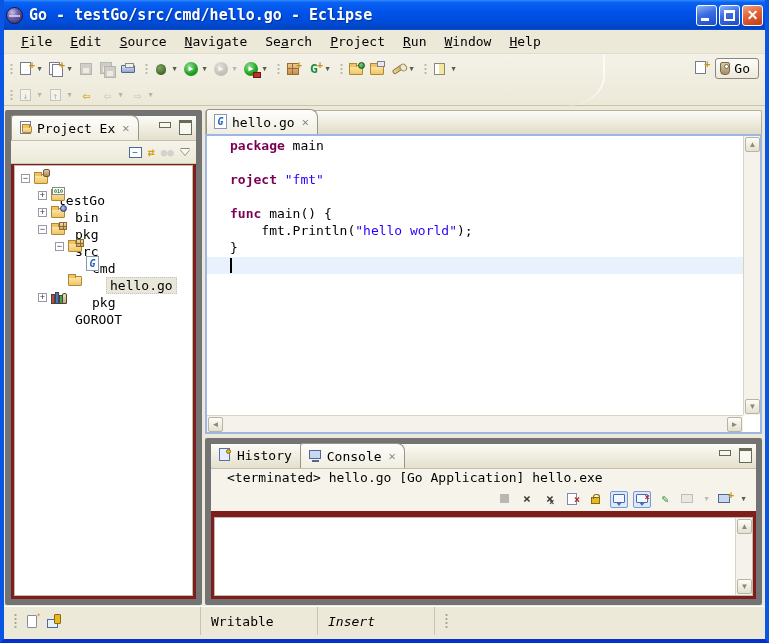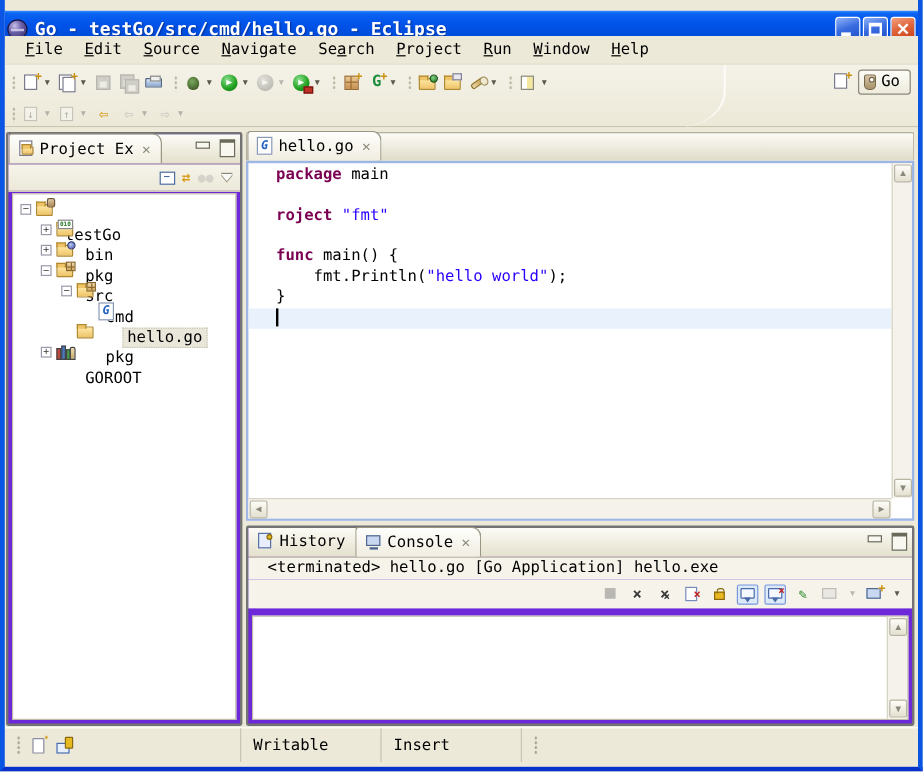--- a/index.html
+++ b/index.html
@@ -6,21 +6,21 @@
   html,body { width:769px; height:643px; }
   body { font-family:"DejaVu Sans Mono","Liberation Mono",monospace; font-size:13px; color:#000; }
 
   .app { position:relative; width:769px; height:643px; background:#ECE9D8;
          border-left:4px solid #0A55E4; border-right:4px solid #0A55E4; border-bottom:4px solid #0831C9;
          overflow:hidden; }
 
   
   .titlebar { position:absolute; left:-4px; top:0; width:769px; height:30px;
     background:linear-gradient(180deg,#2E8AFF 0%,#0A62F2 8%,#0052E8 40%,#004CD8 75%,#0143BE 95%,#0A55E4 100%);
-    display:flex; align-items:center; padding:0 6px;margin-top:9px; }
+    display:flex; align-items:center; padding:0 6px; }
   .titlebar .app-icon { width:17px; height:17px; border-radius:50%;
     background:radial-gradient(circle at 35% 30%, #C8C2E8 0%, #6A5FA8 40%, #2E2860 100%);
     border:1px solid #1A1440; margin-right:6px; flex:0 0 auto; position:relative; }
   .titlebar .app-icon::after{ content:""; position:absolute; left:2px; right:2px; top:7px; height:2px; background:#D8D4F0; opacity:.8;}
   .title-text { color:#fff; font-weight:bold; font-size:15px; text-shadow:1px 1px 1px #00339A; white-space:nowrap; overflow:hidden; }
   .win-btns { margin-left:auto; display:flex; gap:2px; }
   .wbtn { width:21px; height:21px; border:1px solid #fff; border-radius:3px; position:relative;
     background:linear-gradient(160deg,#8DB2F8 0%,#3A6CE0 45%,#1E4CC8 100%); }
   .wbtn.close { background:linear-gradient(160deg,#F2A07E 0%,#E0643A 45%,#C43C14 100%); }
   .wbtn .g-min { position:absolute; left:4px; bottom:4px; width:8px; height:3px; background:#fff; }
@@ -77,21 +77,21 @@
   .persp-area { position:absolute; right:6px; top:4px; display:flex; align-items:center; gap:5px; }
   .swoosh { position:absolute; right:160px; top:0; width:60px; height:52px; border-right:2px solid #FBFAF4; border-bottom-right-radius:40px 30px; pointer-events:none; }
   .persp-btn { display:flex; align-items:center; gap:4px; border:1px solid #8A877A; border-radius:3px;
     background:linear-gradient(#FDFDF8,#EDEADB); padding:2px 8px 2px 4px; }
   .ic-tag { width:10px; height:13px; background:linear-gradient(#D8C8A8,#A89068); border:1px solid #786848; border-radius:2px 2px 4px 4px; position:relative; }
   .ic-tag::before { content:""; position:absolute; left:3px; top:1px; width:3px; height:3px; border-radius:50%; background:#FFF; border:1px solid #786848; }
 
   
   .workbench { position:absolute; left:0; top:106px; width:761px; height:500px; background:#ECE9D8; }
 
-  .viewpanel { position:absolute; border:2px solid #737373; background:#6d28d9; border-radius:2px; }
+  .viewpanel { position:absolute; border:6px solid #737373; background:#7f1d1d; border-radius:2px; }
   .vp-tabs { display:flex; align-items:flex-end; height:25px;
     background:linear-gradient(180deg,#FCFBF6,#E4E0CC); border-bottom:1px solid #C4C0AC; position:relative; }
   .vtab { display:flex; align-items:center; gap:4px; padding:3px 8px 3px 6px; height:25px; white-space:nowrap; }
   .vtab.active { background:linear-gradient(180deg,#FEFEFC,#F0EDE0); border:1px solid #9A9684; border-bottom:none;
     border-radius:3px 8px 0 0; }
   .vtab .closex { color:#8A8A7A; font-weight:bold; font-size:12px; margin-left:3px; }
   .vp-minmax { position:absolute; right:4px; top:4px; display:flex; gap:6px; }
   .mm { width:14px; height:11px; position:relative; }
   .mm-min::after { content:""; position:absolute; left:1px; top:2px; width:10px; height:4px; border:1px solid #6A6A5A; background:#F8F8F0; }
   .mm-max::after { content:""; position:absolute; left:1px; top:0; width:11px; height:11px; border:1px solid #6A6A5A; border-top:3px solid #6A6A5A; background:#F8F8F0; }
@@ -172,21 +172,21 @@
   
   .statusbar { position:absolute; left:0; top:606px; width:761px; height:29px; background:#ECE9D8; border-top:1px solid #FFF; display:flex; align-items:center; }
   .sb-cell { height:100%; display:flex; align-items:center; padding:0 10px; border-right:1px solid #C8C4B0; }
   .sb-fast { width:197px; gap:10px; padding-left:10px; }
   .handle { width:3px; height:16px; background-image:radial-gradient(circle,#A8A492 1px,transparent 1.2px); background-size:3px 4px; }
   .ic-fastview { width:10px; height:13px; background:#fff; border:1px solid #708; border-color:#8A8AA0; position:relative; border-radius:1px;}
   .ic-fastview::after { content:"✦"; position:absolute; right:-5px; top:-6px; color:#D8A020; font-size:8px; }
   .ic-sync { position:relative; width:14px; height:14px; }
   .ic-sync::before { content:""; position:absolute; left:0; bottom:0; width:9px; height:7px; background:#E8F0FA; border:1px solid #4A6AAA; }
   .ic-sync::after { content:""; position:absolute; right:0; top:0; width:5px; height:8px; background:#E8B820; border:1px solid #8A6A10; border-radius:1px; }
-  .sb-writable { width:117px; } .sb-insert { width:117px; }
+  .sb-writable { width:117px; } .sb-insert { width:117px;font-style:italic; }
 </style>
 </head>
 <body>
 
 <div class="app">
 
   <div class="titlebar">
     <span class="app-icon"></span>
     <span class="title-text">Go - testGo/src/cmd/hello.go - Eclipse</span>
     <span class="win-btns">

